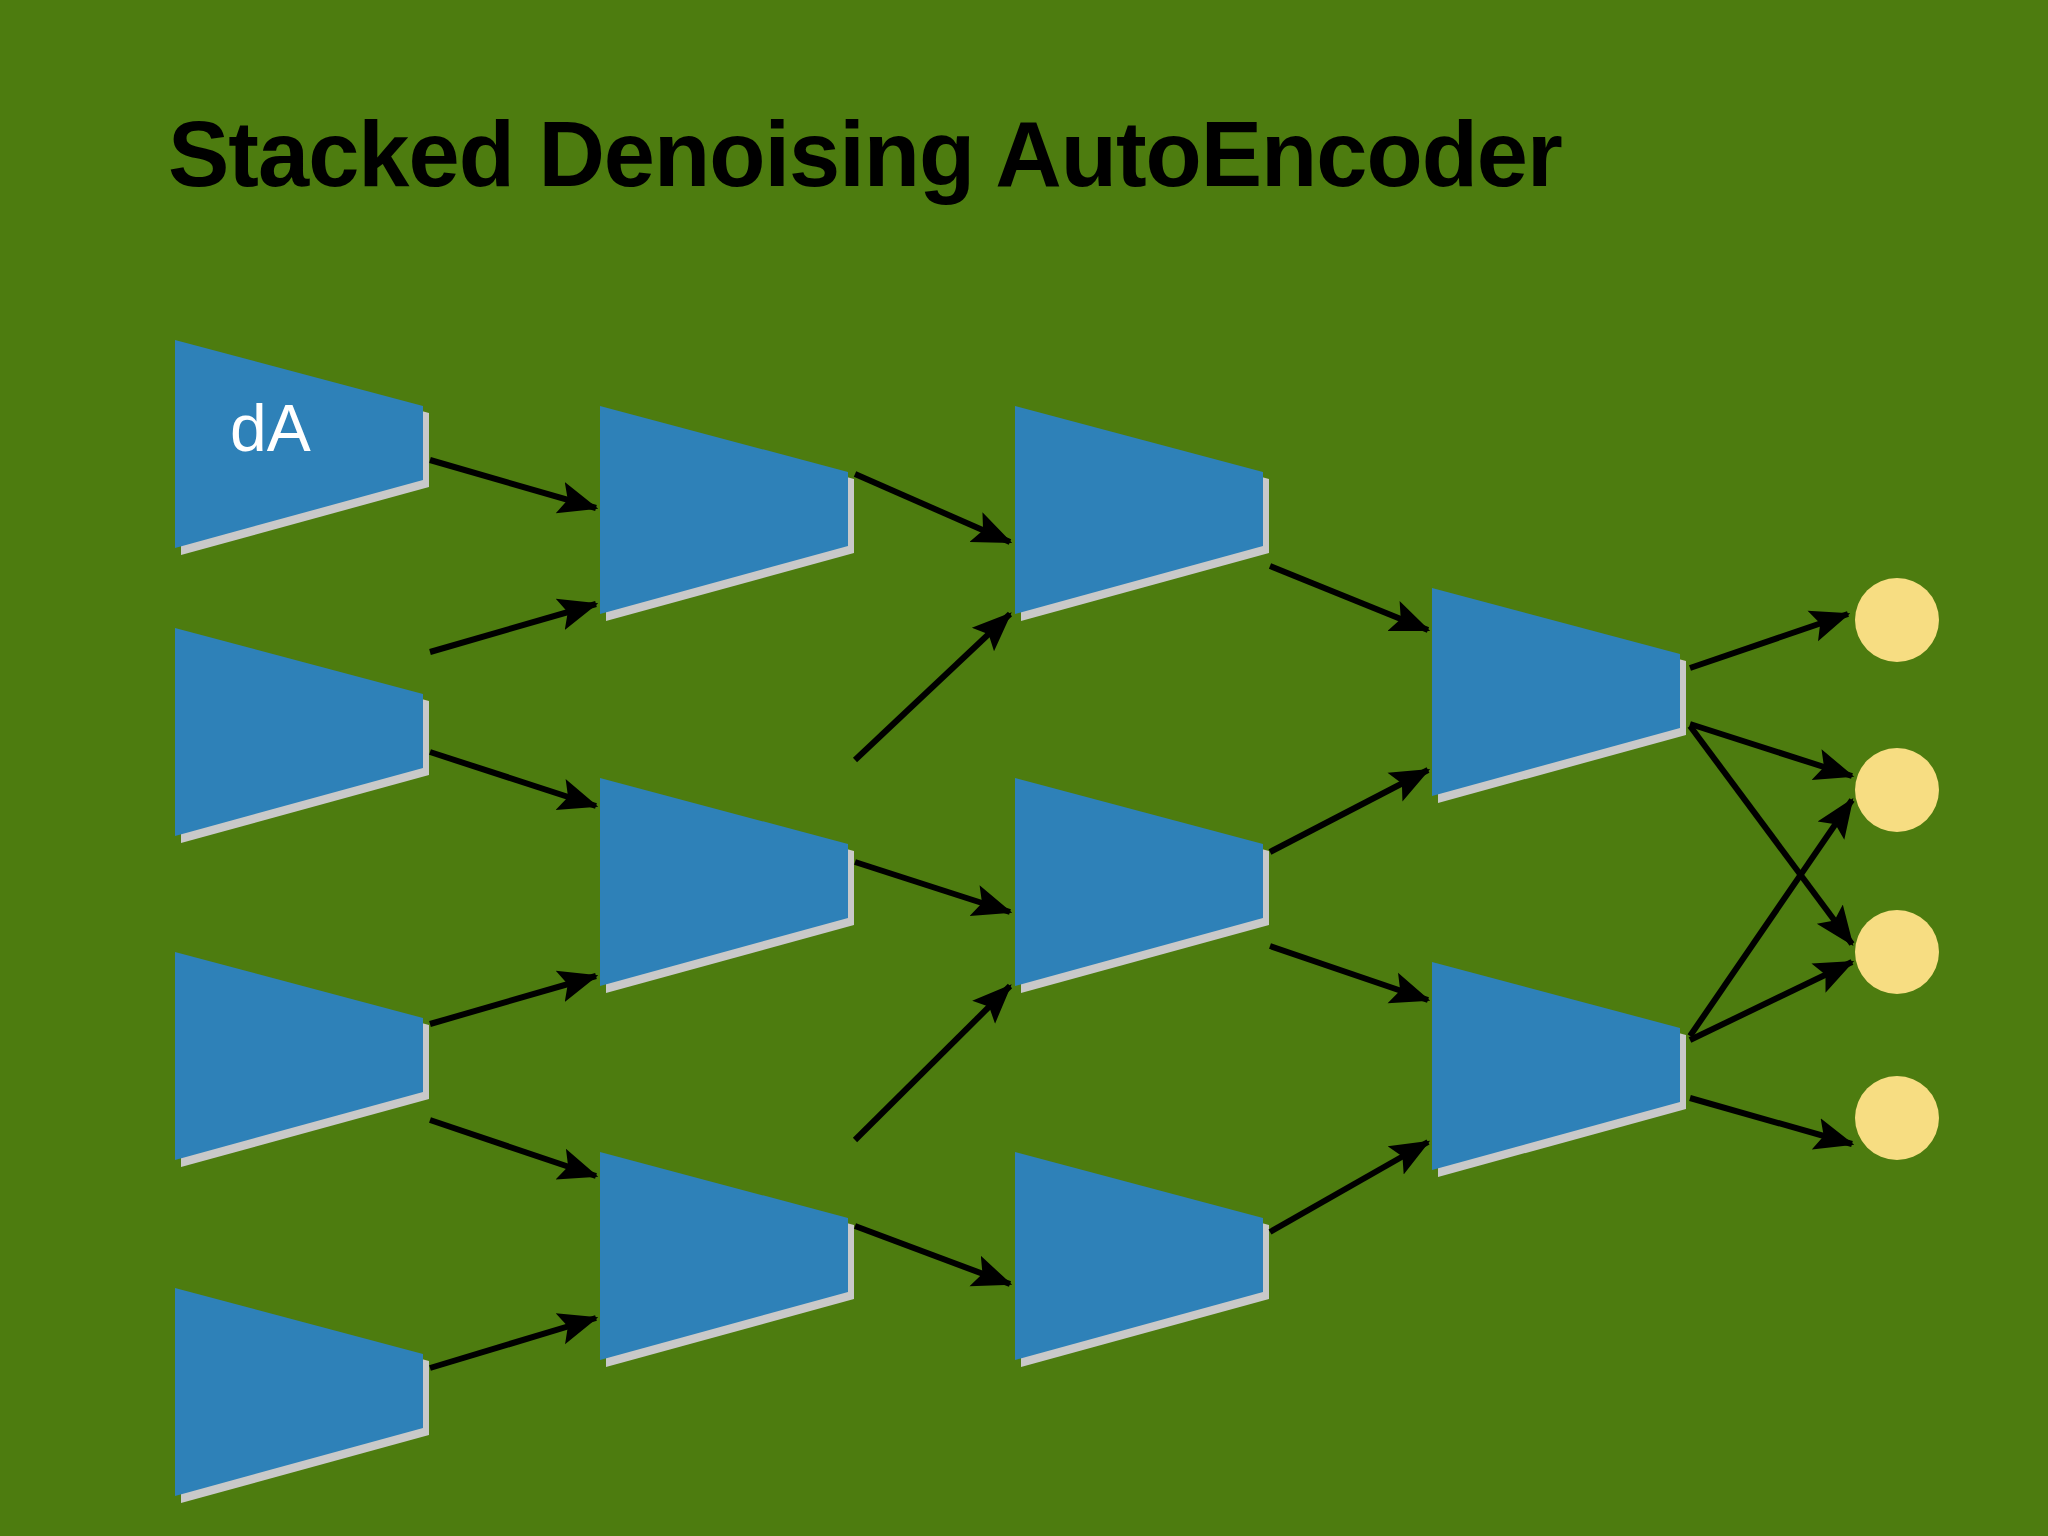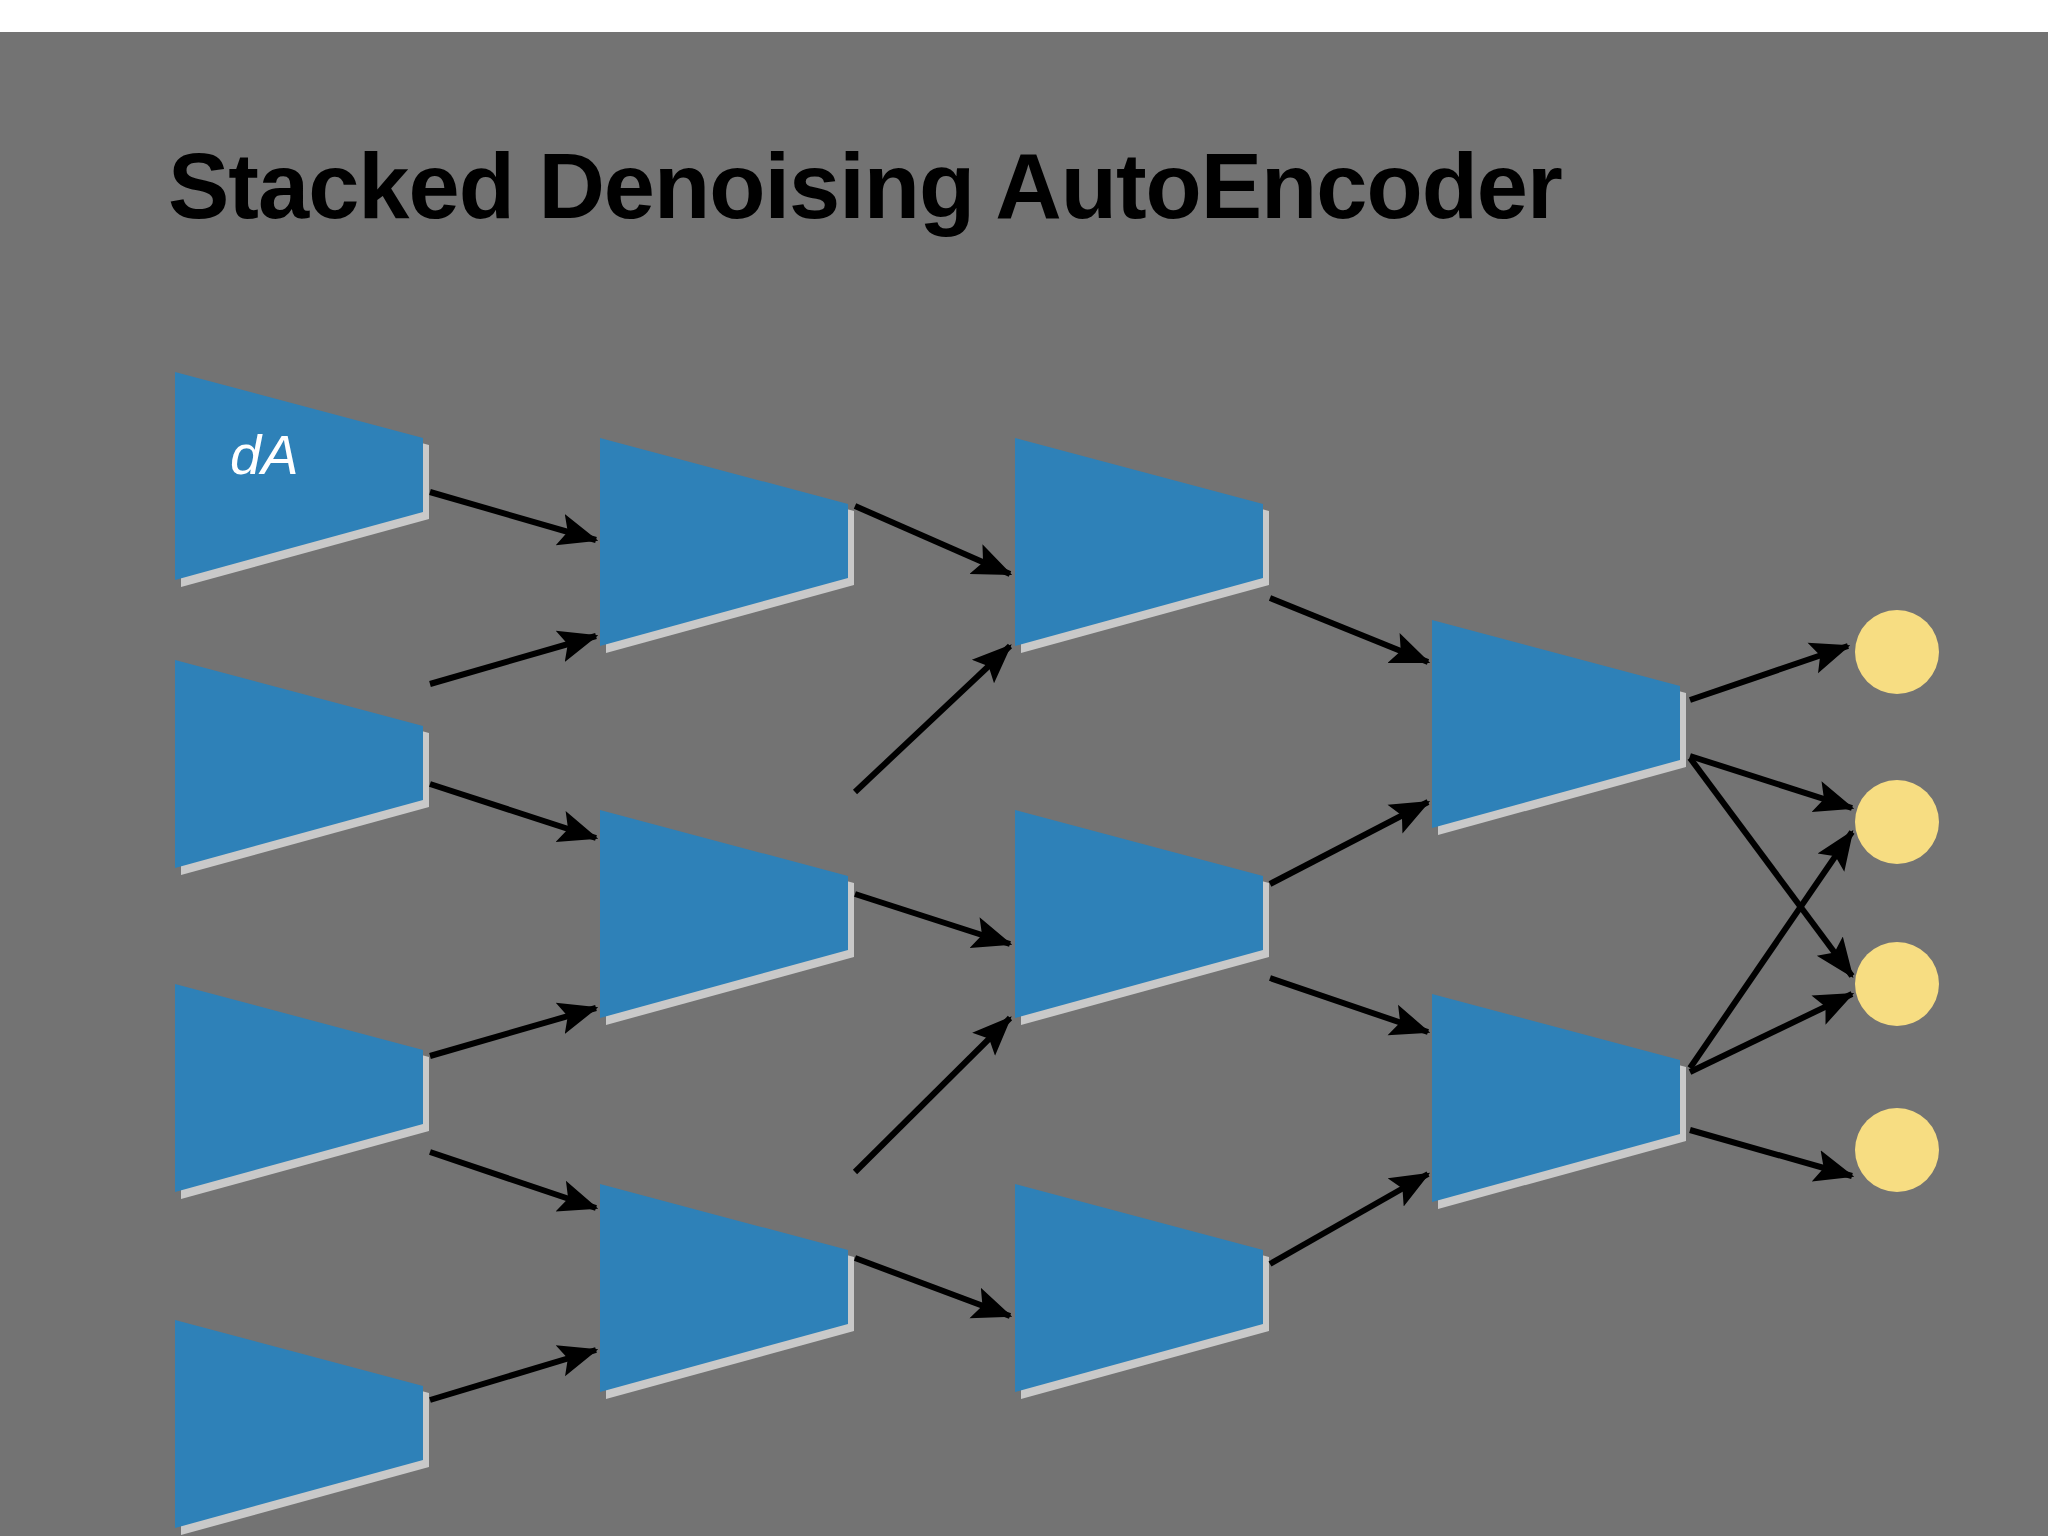--- a/index.html
+++ b/index.html
@@ -10,22 +10,21 @@
   body {
     width: 2048px;
     height: 1536px;
     position: relative;
     overflow: hidden;
     font-family: "Liberation Sans", sans-serif;
   }
   #slide {
     position: absolute;
     inset: 0;
-    background: #737373;
-    margin-top: 32px;
+    background: #4d7c0f;
   }
   #title {
     position: absolute;
     left: 168px;
     top: 106px;
     font-family: "Liberation Sans", sans-serif;
     font-weight: bold;
     font-size: 92px;
     line-height: 1.05;
     letter-spacing: -1px;
@@ -42,25 +41,24 @@
   svg.fig {
     display: block;
     width: 2048px;
     height: 1536px;
   }
   .da-label {
     position: absolute;
     color: #ffffff;
     font-family: "Liberation Sans", sans-serif;
     font-weight: normal;
-    font-size: 56px;
+    font-size: 66px;
     line-height: 1;
     white-space: nowrap;
     pointer-events: none;
-    font-style: italic;
   }
 </style>
 </head>
 <body>
 
 <div id="slide">
 
   <div id="title">Stacked Denoising AutoEncoder</div>
 
   <div id="figure">

